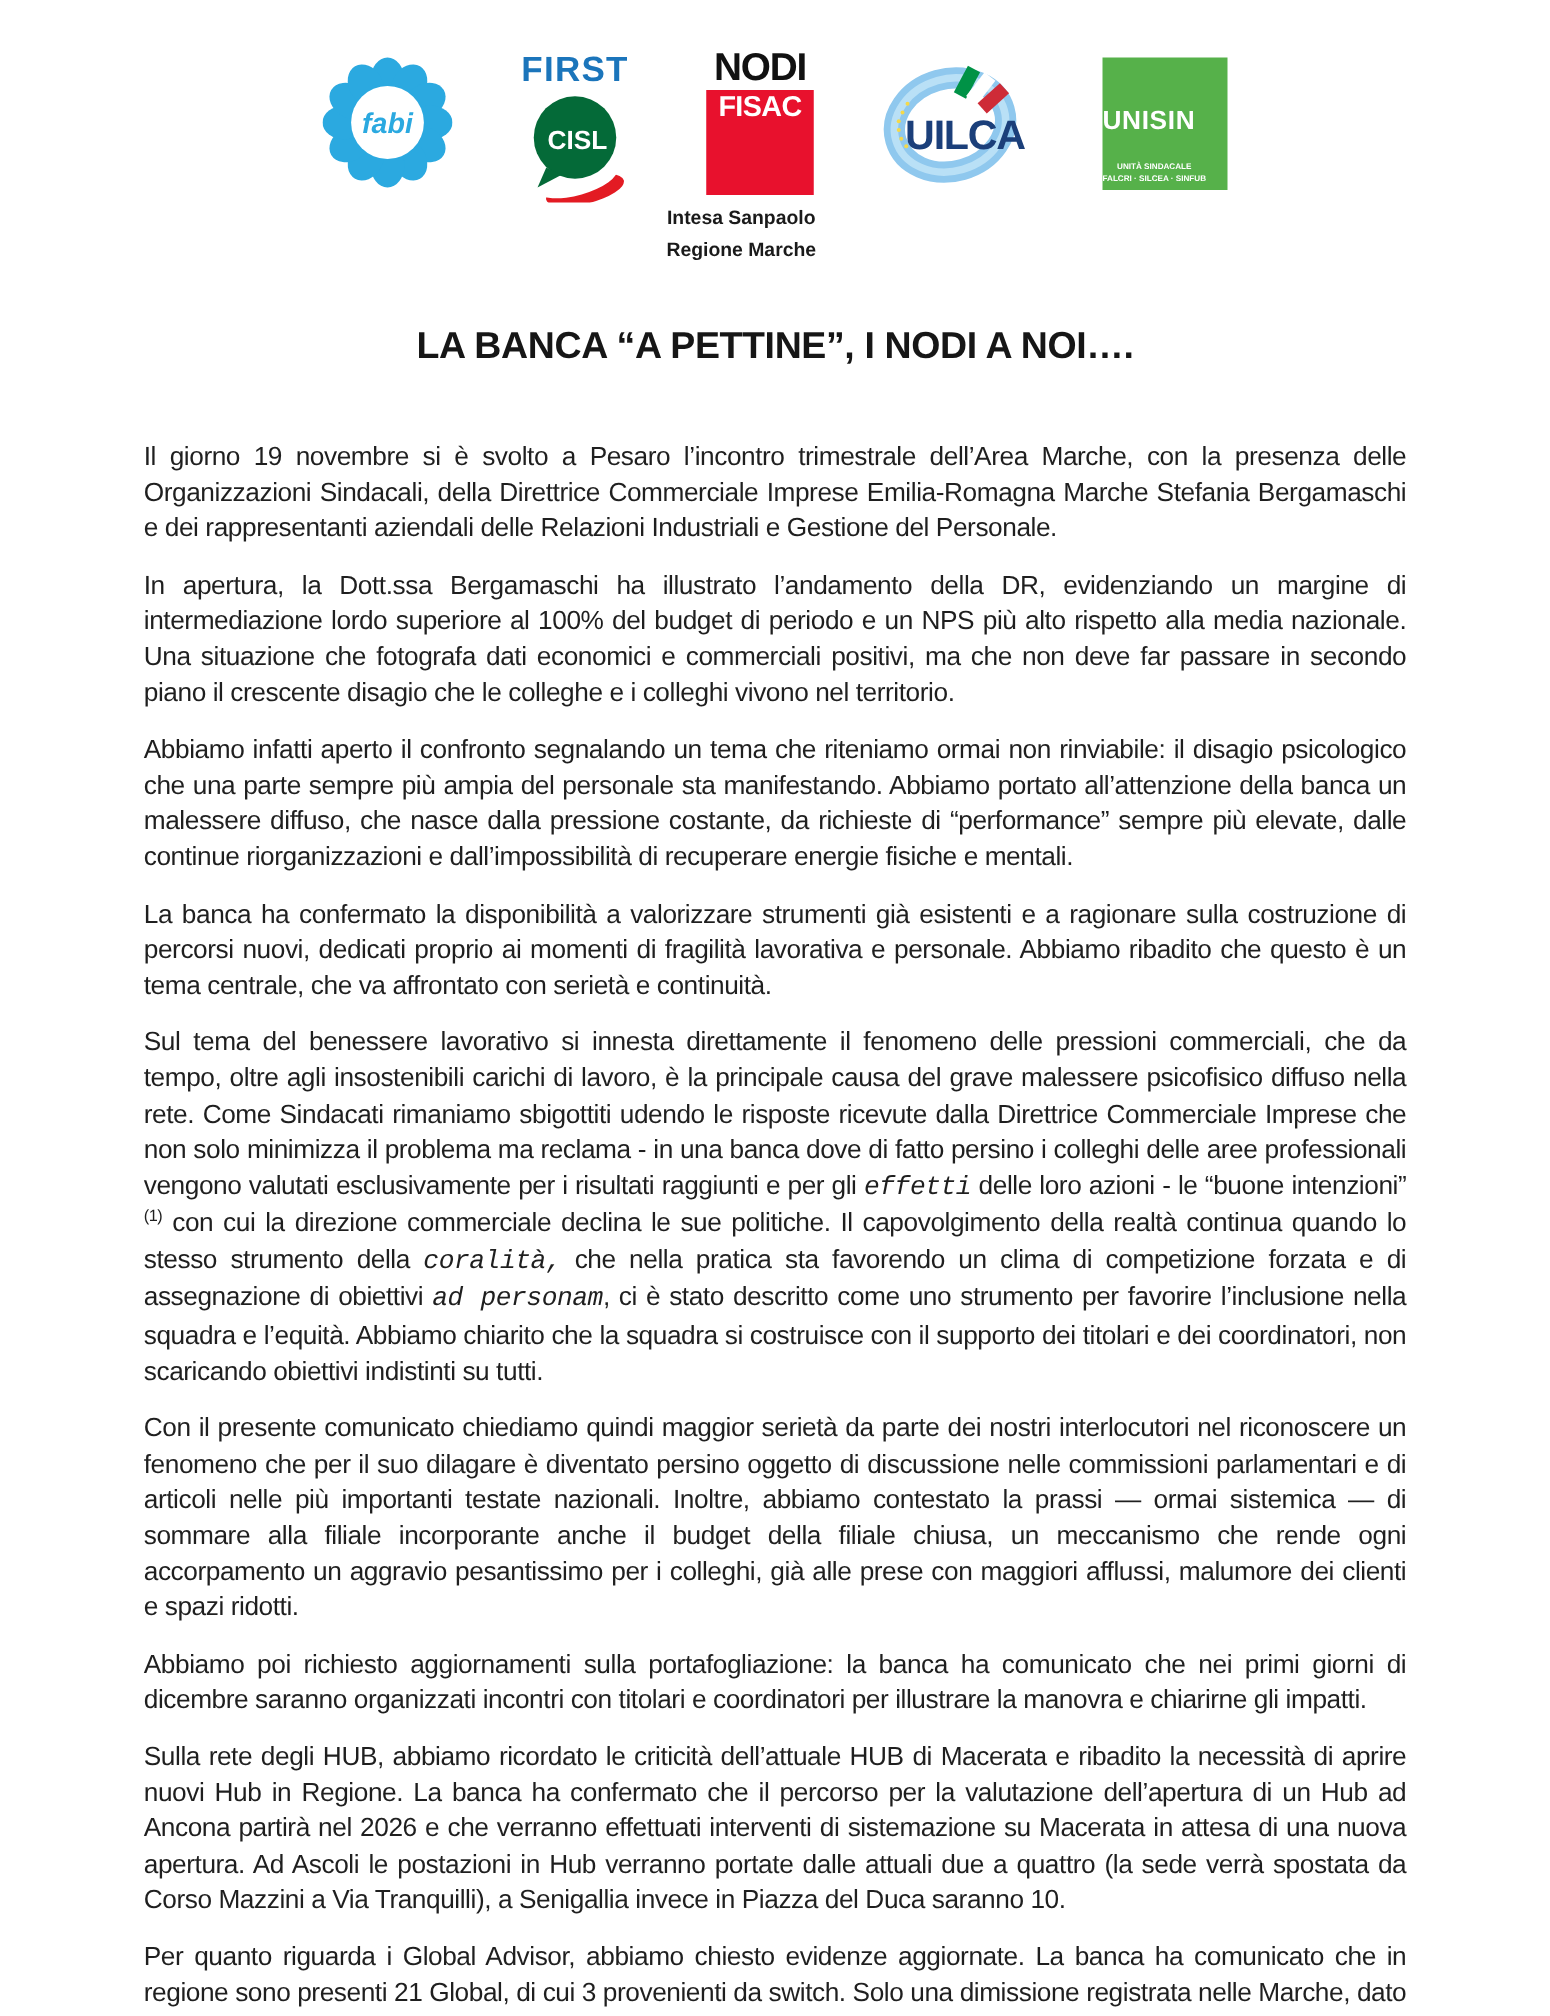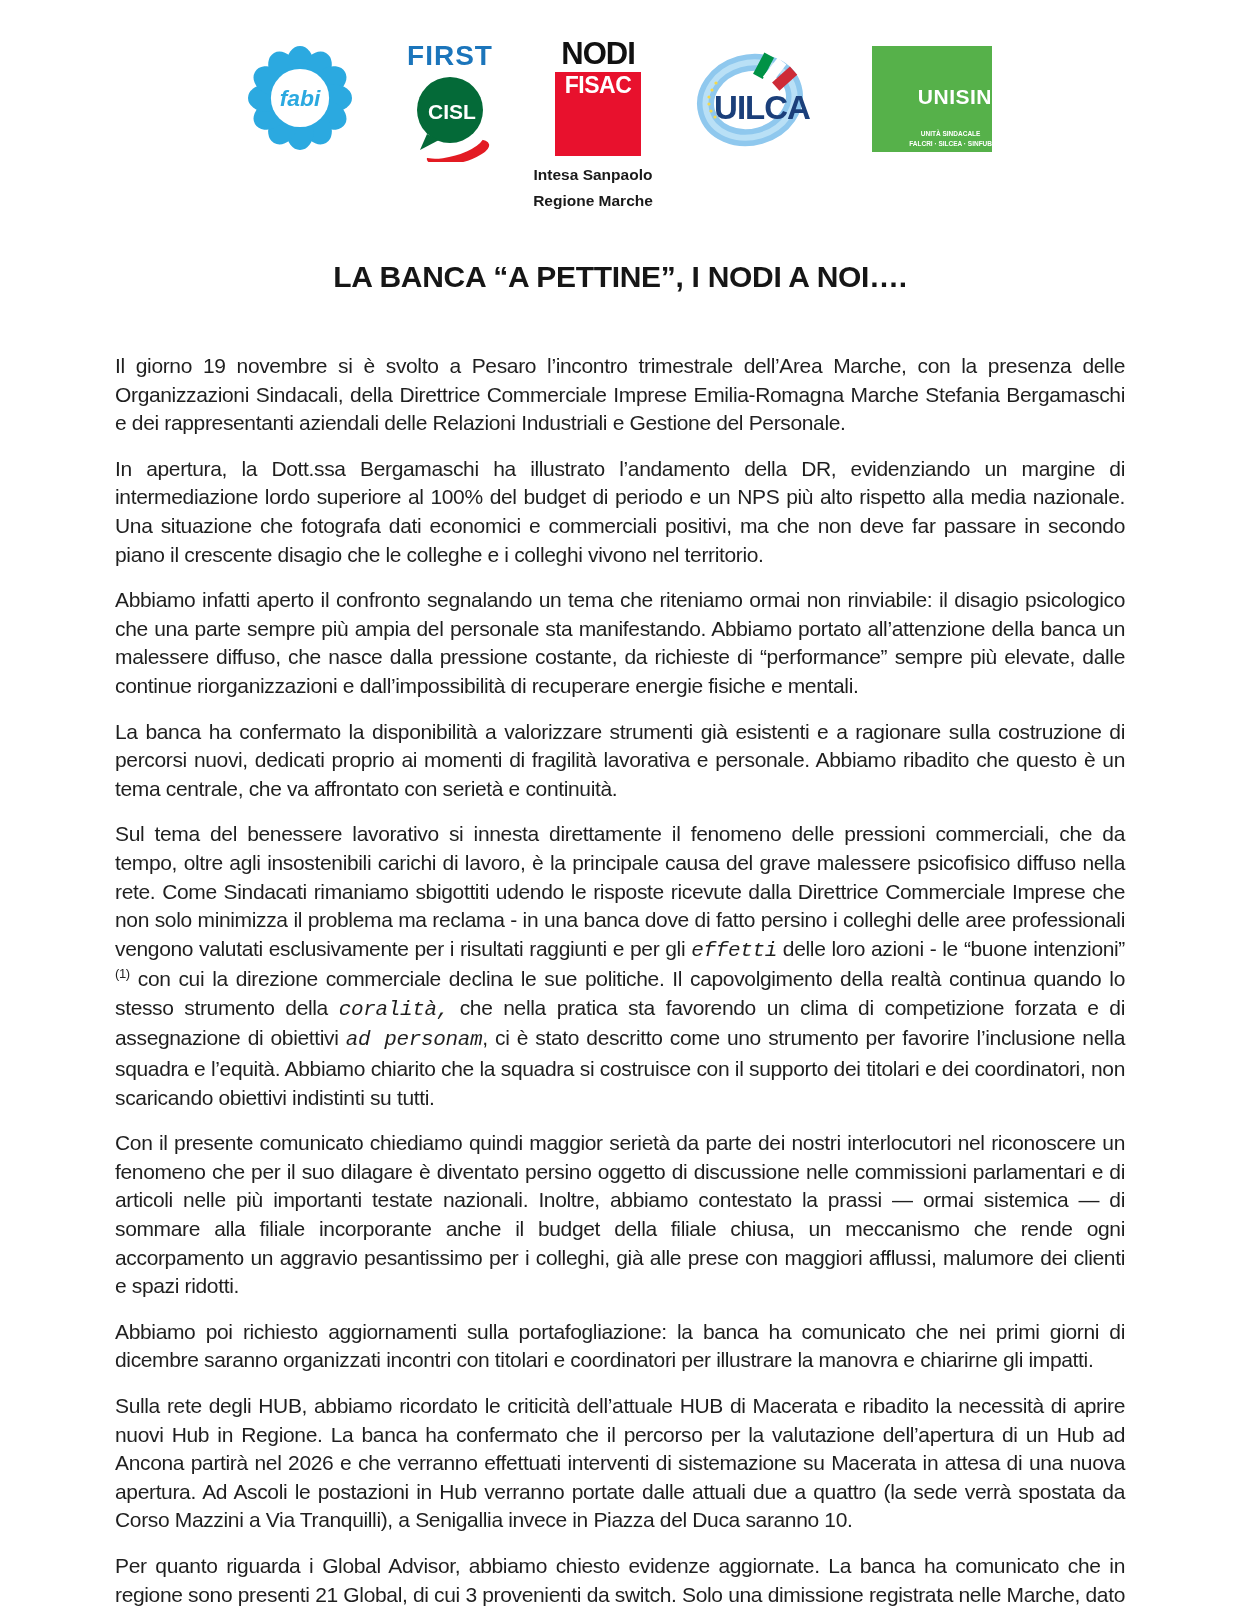--- a/index.html
+++ b/index.html
@@ -27,21 +27,21 @@
   .cgil-word { font-size:31px; font-weight:900; color:#111; line-height:1; letter-spacing:-1px; }
   .fisac-square {
     width:86px; height:84px; background:#e8112d; margin-top:3px;
     display:flex; align-items:flex-start; justify-content:center;
   }
   .fisac-word { color:#fff; font-weight:900; font-size:23px; letter-spacing:-0.5px; padding-bottom:4px; }
   .uilca-logo { margin-top:10px; }
   .unisin-square {
     margin-top:4px;
     width:100px; height:106px; background:#56b14a;
-    display:flex; flex-direction:column; align-items:flex-end;padding-left:20px;
+    display:flex; flex-direction:column; align-items:flex-start;
   }
   .unisin-word { color:#fff; font-weight:900; font-size:21px; letter-spacing:0.5px; margin-top:40px; line-height:1; }
   .unisin-sub { margin-top:22px; text-align:center; color:#fff; font-weight:bold; font-size:6.5px; line-height:1.5; }
   
   .org-caption {
     text-align:center; transform:translateX(-27px);
     font-size:15.5px; font-weight:bold; color:#1a1a1a; line-height:26px;
     margin-top:0;
   }
   

